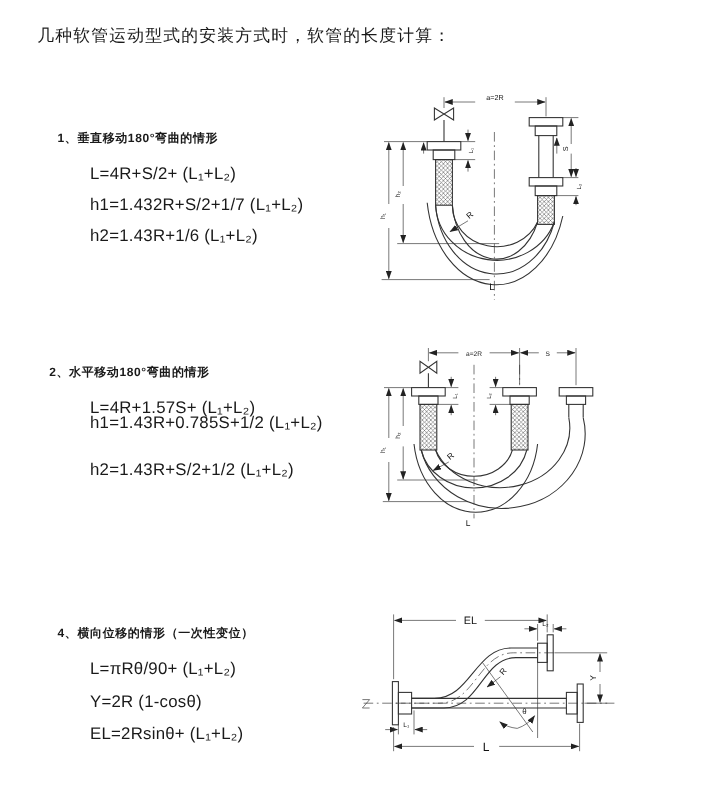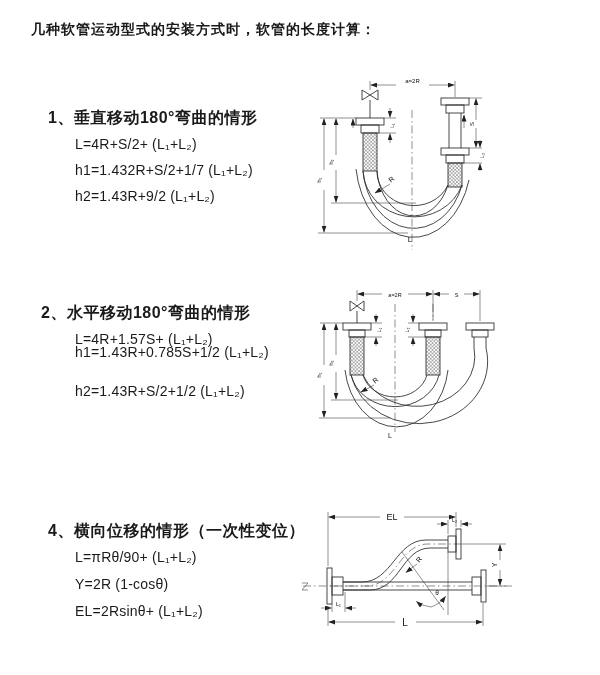--- a/index.html
+++ b/index.html
@@ -1,40 +1,40 @@
 <!DOCTYPE html>
 <html><head>
 <meta charset="utf-8">
 <style>
   html,body{margin:0;padding:0}
   body{width:600px;height:675px;background:#ffffff;position:relative;overflow:hidden;
        font-family:"Liberation Sans",sans-serif;color:#1a1a1a}
   .abs{position:absolute}
-  .title{font-size:14px;font-weight:bold;letter-spacing:1px}
-  .heading{font-size:16px;font-weight:bold;letter-spacing:0.5px}
+  .title{font-size:14px;font-weight:normal;letter-spacing:1px}
+  .heading{font-size:10px;font-weight:bold;letter-spacing:0.5px}
   .formula{font-size:14px;letter-spacing:0.2px}
   .diag{position:absolute}
   svg text{font-family:"Liberation Sans",sans-serif;fill:#111}
   .ln{stroke:#333;stroke-width:0.9}
   .dm{stroke:#333;stroke-width:0.55}
   .ds{stroke:#444;stroke-width:0.6;stroke-dasharray:8 3 1.5 3}
   .t5{font-size:5px}.t55{font-size:5.5px}.t6{font-size:6px}.t65{font-size:6.5px}
   .t7{font-size:7px}.t8{font-size:8px}.t9{font-size:9px}.t10{font-size:10px}
 </style>
 </head>
 <body>
 
 <div>
 
   <div class="abs title" style="left:31px;top:21px">几种软管运动型式的安装方式时，软管的长度计算：</div>
 
   <div class="abs heading" style="left:48px;top:108px">1、垂直移动180°弯曲的情形</div>
   <div class="abs formula" style="left:75px;top:136px">L=4R+S/2+ (L₁+L₂)</div>
   <div class="abs formula" style="left:75px;top:162px">h1=1.432R+S/2+1/7 (L₁+L₂)</div>
-  <div class="abs formula" style="left:75px;top:188px">h2=1.43R+9/2 (L₁+L₂)</div>
+  <div class="abs formula" style="left:75px;top:188px">h2=1.43R+1/6 (L₁+L₂)</div>
 
   <div class="abs heading" style="left:41px;top:303px">2、水平移动180°弯曲的情形</div>
   <div class="abs formula" style="left:75px;top:331px">L=4R+1.57S+ (L₁+L₂)</div>
   <div class="abs formula" style="left:75px;top:344px">h1=1.43R+0.785S+1/2 (L₁+L₂)</div>
   <div class="abs formula" style="left:75px;top:383px">h2=1.43R+S/2+1/2 (L₁+L₂)</div>
 
   <div class="abs heading" style="left:48px;top:521px">4、横向位移的情形（一次性变位）</div>
   <div class="abs formula" style="left:75px;top:549px">L=πRθ/90+ (L₁+L₂)</div>
   <div class="abs formula" style="left:75px;top:576px">Y=2R (1-cosθ)</div>
   <div class="abs formula" style="left:75px;top:603px">EL=2Rsinθ+ (L₁+L₂)</div>

